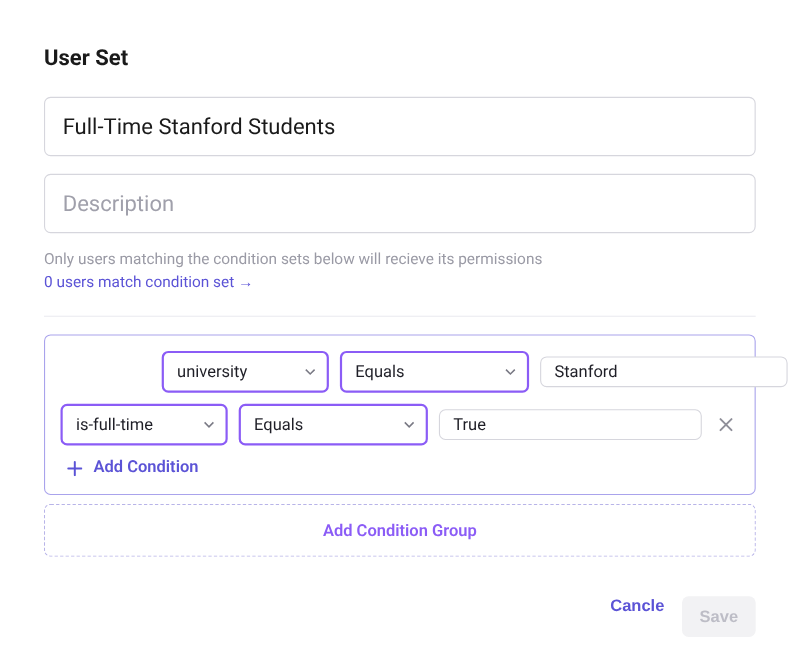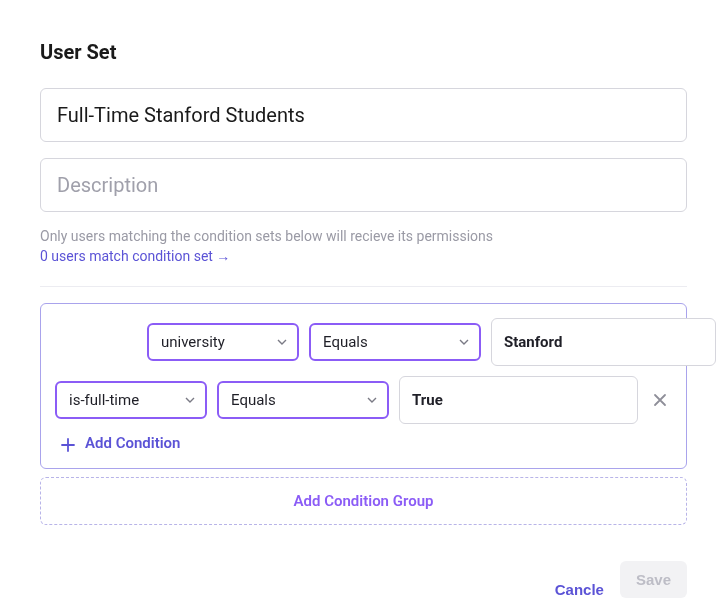--- a/index.html
+++ b/index.html
@@ -69,27 +69,26 @@
     font-size: 15px;
     color: #1f1f27;
     cursor: pointer;
     flex: 0 0 auto;
   }
   .attr-slot { width: 152px; }
   .op-slot { width: 172px; }
   .val-slot {
     border: 1px solid #d6d6dd;
     border-radius: 6px;
-    height: 48px;
+    height: 28px;
     padding: 0 12px;
     font-size: 15px;
     font-family: inherit;
     flex: 1;
     color: #1f1f27;
-    font-weight: bold;
   }
   .caret {
     width: 10px;
     height: 10px;
     color: #7a7a85;
     flex-shrink: 0;
     margin-left: 8px;
   }
   .remove-btn {
     background: none;
@@ -120,21 +119,21 @@
     text-align: center;
     padding: 14px;
     color: #8b5cf6;
     font-weight: 600;
     font-size: 15px;
     cursor: pointer;
   }
   .footer {
     display: flex;
     justify-content: flex-end;
-    align-items: flex-end;
+    align-items: flex-start;
     gap: 16px;
     margin-top: 36px;
   }
   .btn-cancel {
     background: none;
     border: none;
     color: #5b53d6;
     font-weight: 600;
     font-size: 15px;
     cursor: pointer;

